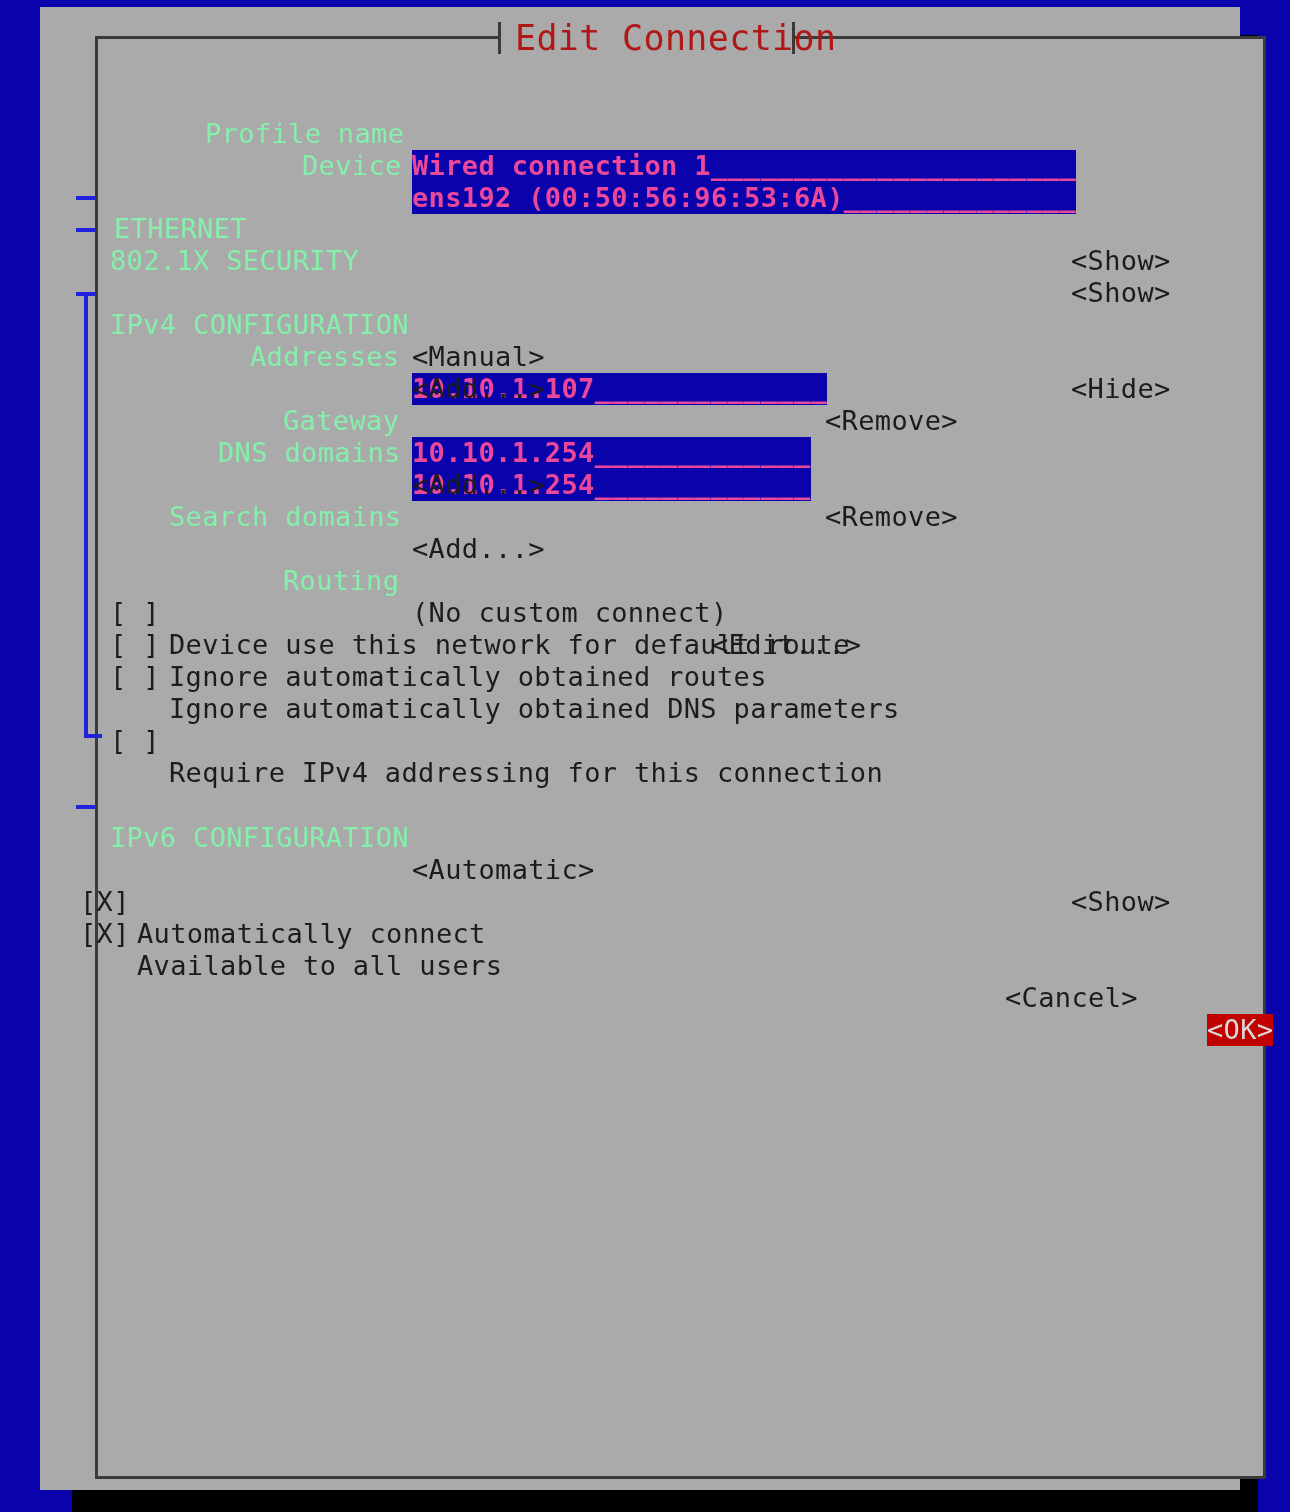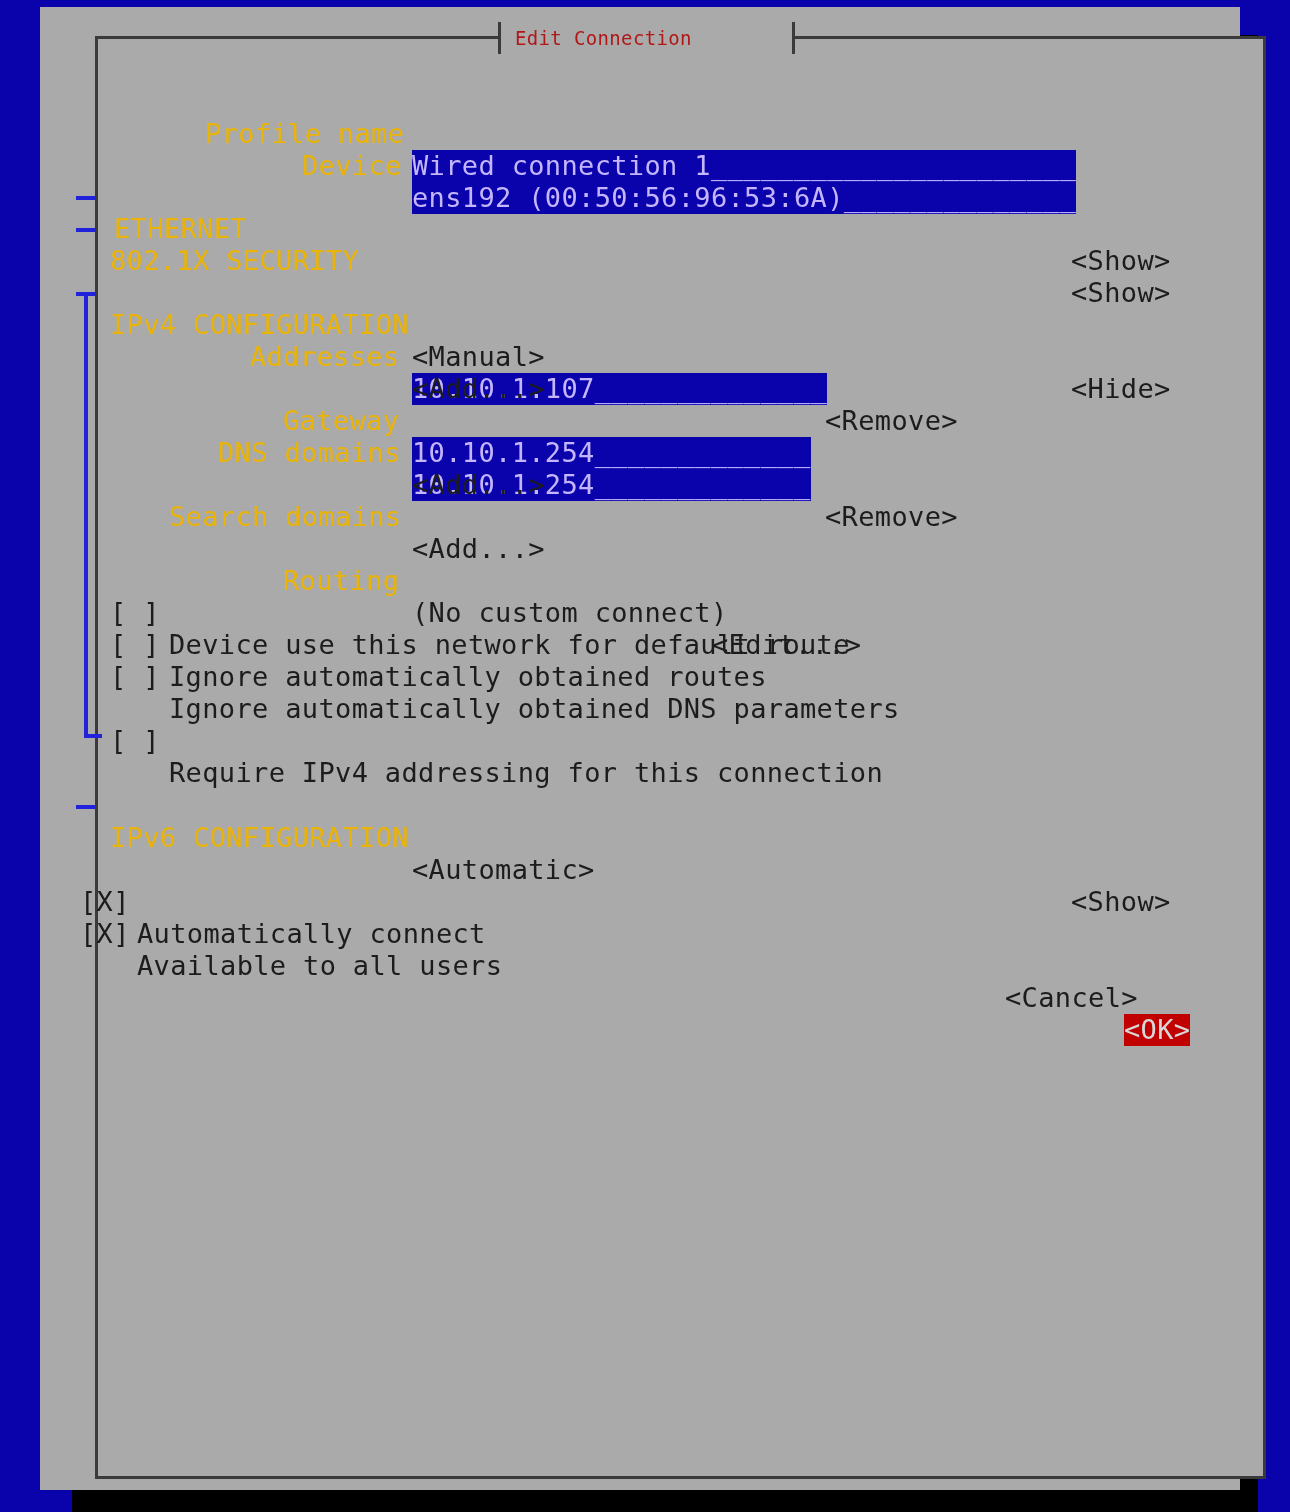--- a/index.html
+++ b/index.html
@@ -70,21 +70,21 @@
     height: 32px;
     background: #3a3a3a;
   }
   #title-tick-left  { left: 498px; }
   #title-tick-right { left: 792px; }
 
   #dialog-title {
     position: absolute;
     left: 515px;
     top: 22px;
-    font-size: 19px;
+    font-size: 35px;
     line-height: 33px;
     letter-spacing: 0.35px;
     color: #b01818;
     white-space: pre;
   }
 
   
   #content {
     position: absolute;
     left: 0;
@@ -103,24 +103,24 @@
   }
   .cell {
     position: absolute;
     white-space: pre;
     height: 32px;
     line-height: 32px;
     font-size: 27px;
     letter-spacing: 0.35px;
   }
 
-  .c-label   { color: #eab308; }         
+  .c-label   { color: #86efac; }         
   .c-normal  { color: #1c1c1c; }         
-  .c-field   { color: #c4b5fd;
-               background: #0a03ac; }         
+  .c-field   { color: #ec4899;
+               background: #0a03ac; font-weight: bold; }         
   .c-okbtn   { color: #d8d8d8;
                background: #c10000; }    
 
   
   #ipv4-spine {
     position: absolute;
     left: 84px;
     top: 292px;
     width: 4px;
     height: 446px;
@@ -276,17 +276,17 @@
     </div>
 
     <div class="row" style="top:886px">
       <span class="cell c-normal" style="left:80px">[X]</span>
       <span class="cell c-normal" style="left:137px">Available to all users</span>
     </div>
 
     
     <div class="row" style="top:950px">
       <span class="cell c-normal" style="left:1005px">&lt;Cancel&gt;</span>
-      <span class="cell c-okbtn" style="left:1124px">&lt;OK&gt;</span>
+      <span class="cell c-okbtn" style="left:1207px">&lt;OK&gt;</span>
     </div>
 
   </div>
 </div>
 
 </body></html>

